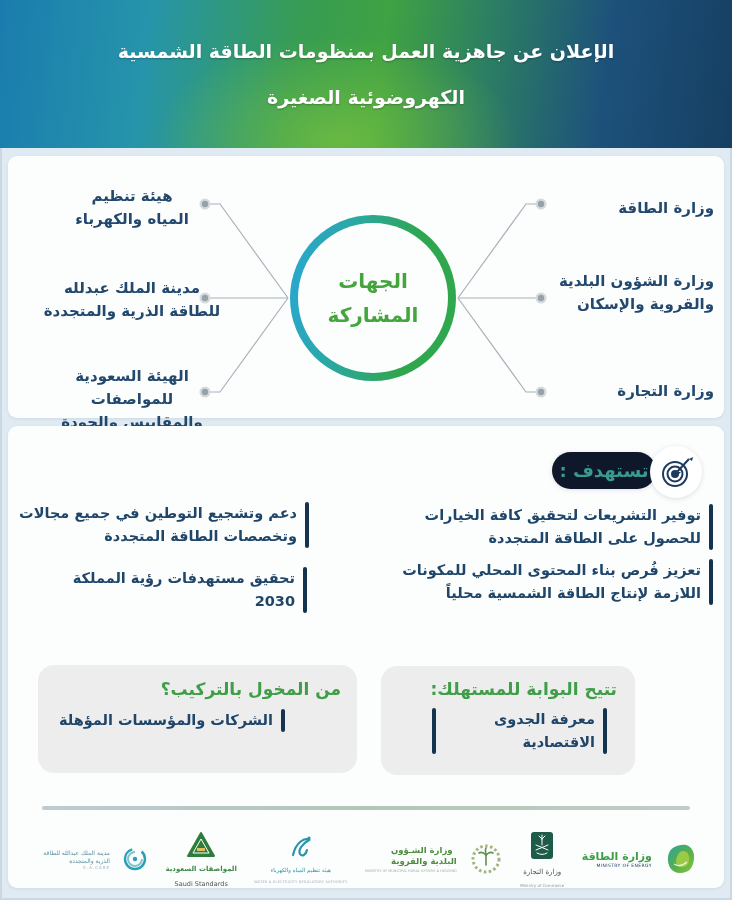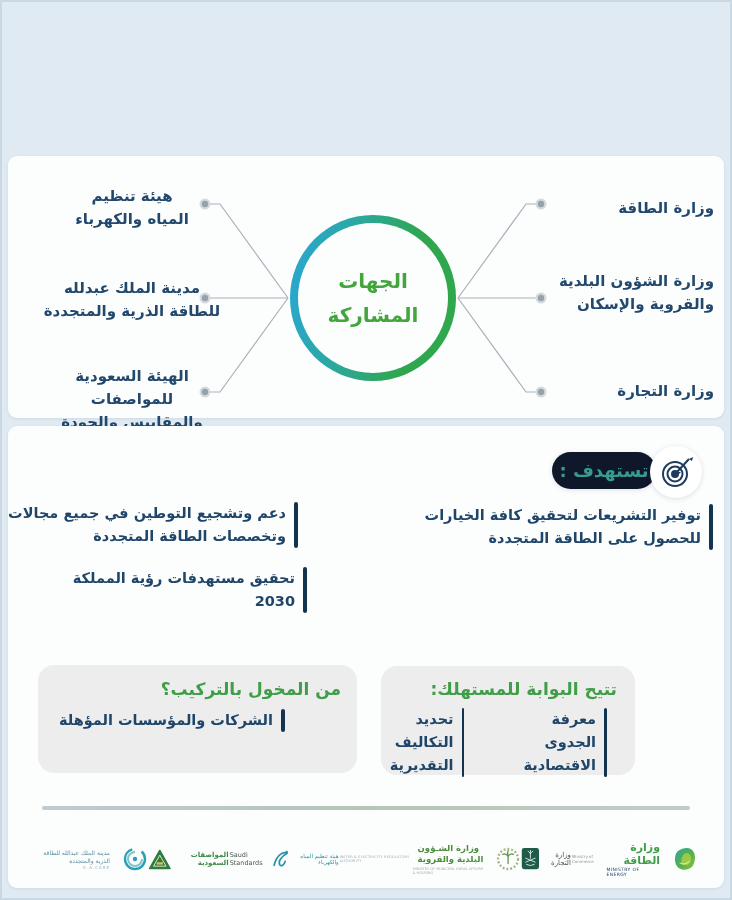--- a/index.html
+++ b/index.html
@@ -49,41 +49,41 @@
   .target-pill { position:absolute; left:544px; top:26px; width:104px; height:37px; border-radius:19px;
     background:#0f172a; box-shadow:0 1px 5px rgba(40,70,100,.14); color:#399a90; font-size:18px;
     font-weight:bold; text-align:center; line-height:37px; direction:rtl; }
 
   .bullet { position:absolute; display:flex; direction:rtl; gap:8px; align-items:stretch; }
   .bullet .bar { width:4px; border-radius:2px; background:#14334f; flex:0 0 4px; }
   .bullet-text { white-space:pre-line; direction:rtl; text-align:right; color:#1f4569;
     font-size:14.5px; font-weight:bold; line-height:23px; }
   .rb1 { top:78px;  right:11px; }
   .rb2 { top:133px; right:11px; }
-  .lb1 { top:76px;  right:426px; }
+  .lb1 { top:76px;  right:415px; }
   .lb2 { top:141px; right:417px;margin-left:24px; }
 
   
   .gray-box { position:absolute; background:#ededee; border-radius:16px; direction:rtl; }
   .installer-box { left:30px;  top:239px; width:319px; height:108px; }
   .portal-box    { left:373px; top:240px; width:254px; height:109px; }
   .box-title { color:#3f9e47; font-size:17px; font-weight:bold; text-align:right; direction:rtl; }
   .installer-box .box-title { margin:14px 16px 0 0; }
   .portal-box .box-title    { margin:13px 18px 0 0; }
   .installer-box .box-bullet { margin:10px 72px 0 0; }
   .box-bullet { display:flex; direction:rtl; gap:8px; }
   .portal-items { display:flex; direction:rtl; margin:9px 28px 0 0; gap:58px; }
 
   
   .divider { position:absolute; left:34px; top:380px; width:648px; height:4px; border-radius:2px;
     background:linear-gradient(90deg,#b3c2ca 0%, #a7bcac 50%, #b6c5bd 100%); opacity:.85; }
   .footer-logos { position:absolute; left:26px; top:400px; width:664px; height:66px;
     display:flex; align-items:center; justify-content:space-between; direction:ltr; }
   .logo { display:flex; align-items:center; gap:12px; }
-  .logo-col { display:flex; flex-direction:row; align-items:center; gap:1px; }
+  .logo-col { display:flex; flex-direction:column; align-items:center; gap:7px; }
   .logo-textcol { display:flex; flex-direction:column; align-items:flex-end; }
   .ar-sm { direction:rtl; }
   .kacare-text { width:76px; font-size:6px; color:#5b93a0; text-align:right; line-height:8px; }
   .kacare-en { font-size:4px; color:#9ab5bd; letter-spacing:1px; }
   .saso-ar { font-size:7px; color:#3c8a47; font-weight:bold; }
   .saso-en { font-size:6.5px; color:#4a5a52; }
   .wera-ar { font-size:5.5px; color:#2795a8; }
   .wera-en { font-size:3.5px; color:#a0adb5; letter-spacing:.2px; }
   .momrah-ar { font-size:8.5px; color:#4e8c3f; font-weight:bold; text-align:left; line-height:11px; white-space:pre-line; }
   .momrah-en { font-size:3.5px; color:#9fb3a0; margin-top:2px; }
@@ -92,20 +92,24 @@
   .moe-ar { font-size:11px; color:#3f9e47; font-weight:bold; }
   .moe-en { font-size:4.5px; color:#1d4066; letter-spacing:.4px; }
 </style>
 </head>
 <body>
 
 <div class="page">
 
   <div class="watermark"></div>
 
+  <div class="header">
+    <div class="header-title ht1">الإعلان عن جاهزية العمل بمنظومات الطاقة الشمسية</div>
+    <div class="header-title ht2">الكهروضوئية الصغيرة</div>
+  </div>
 
   <div class="card diagram-card">
     <svg class="connectors" width="716" height="262" viewBox="0 0 716 262">
       <g fill="none" stroke="#a8b2ba" stroke-width="1.2">
         <polyline points="450,142 518,48 528,48"></polyline>
         <line x1="450" y1="142" x2="528" y2="142"></line>
         <polyline points="450,142 518,236 528,236"></polyline>
         <polyline points="280,142 212,48 202,48"></polyline>
         <line x1="280" y1="142" x2="202" y2="142"></line>
         <polyline points="280,142 212,236 202,236"></polyline>
@@ -159,20 +163,25 @@
         <path d="M31,5 l4,-2 l-1,4 z" fill="#1d3a5f"></path>
         <path d="M19,18 l4,0 l-3,3 z" fill="#1d3a5f"></path>
       </svg>
     </div>
 
     <div class="bullet rb1">
       <div class="bar"></div>
       <div class="bullet-text">توفير التشريعات لتحقيق كافة الخيارات
 للحصول على الطاقة المتجددة</div>
     </div>
+    <div class="bullet rb2">
+      <div class="bar"></div>
+      <div class="bullet-text">تعزيز فُرص بناء المحتوى المحلي للمكونات
+اللازمة لإنتاج الطاقة الشمسية محلياً</div>
+    </div>
     <div class="bullet lb1">
       <div class="bar"></div>
       <div class="bullet-text">دعم وتشجيع التوطين في جميع مجالات
 وتخصصات الطاقة المتجددة</div>
     </div>
     <div class="bullet lb2">
       <div class="bar"></div>
       <div class="bullet-text">تحقيق مستهدفات رؤية المملكة
 2030</div>
     </div>
@@ -188,22 +197,20 @@
     <div class="gray-box portal-box">
       <div class="box-title">تتيح البوابة للمستهلك:</div>
       <div class="portal-items">
         <div class="box-bullet">
           <div class="bar" style="width:4px;border-radius:2px;background:#14334f;"></div>
           <div class="bullet-text">معرفة الجدوى
 الاقتصادية</div>
         </div>
         <div class="box-bullet">
           <div class="bar" style="width:4px;border-radius:2px;background:#14334f;"></div>
-          <div class="bullet-text">تحديد التكاليف
-التقديرية</div>
         </div>
       </div>
     </div>
 
     <div class="divider"></div>
 
     <div class="footer-logos">
 
       <div class="logo">
         <div class="logo-textcol">

